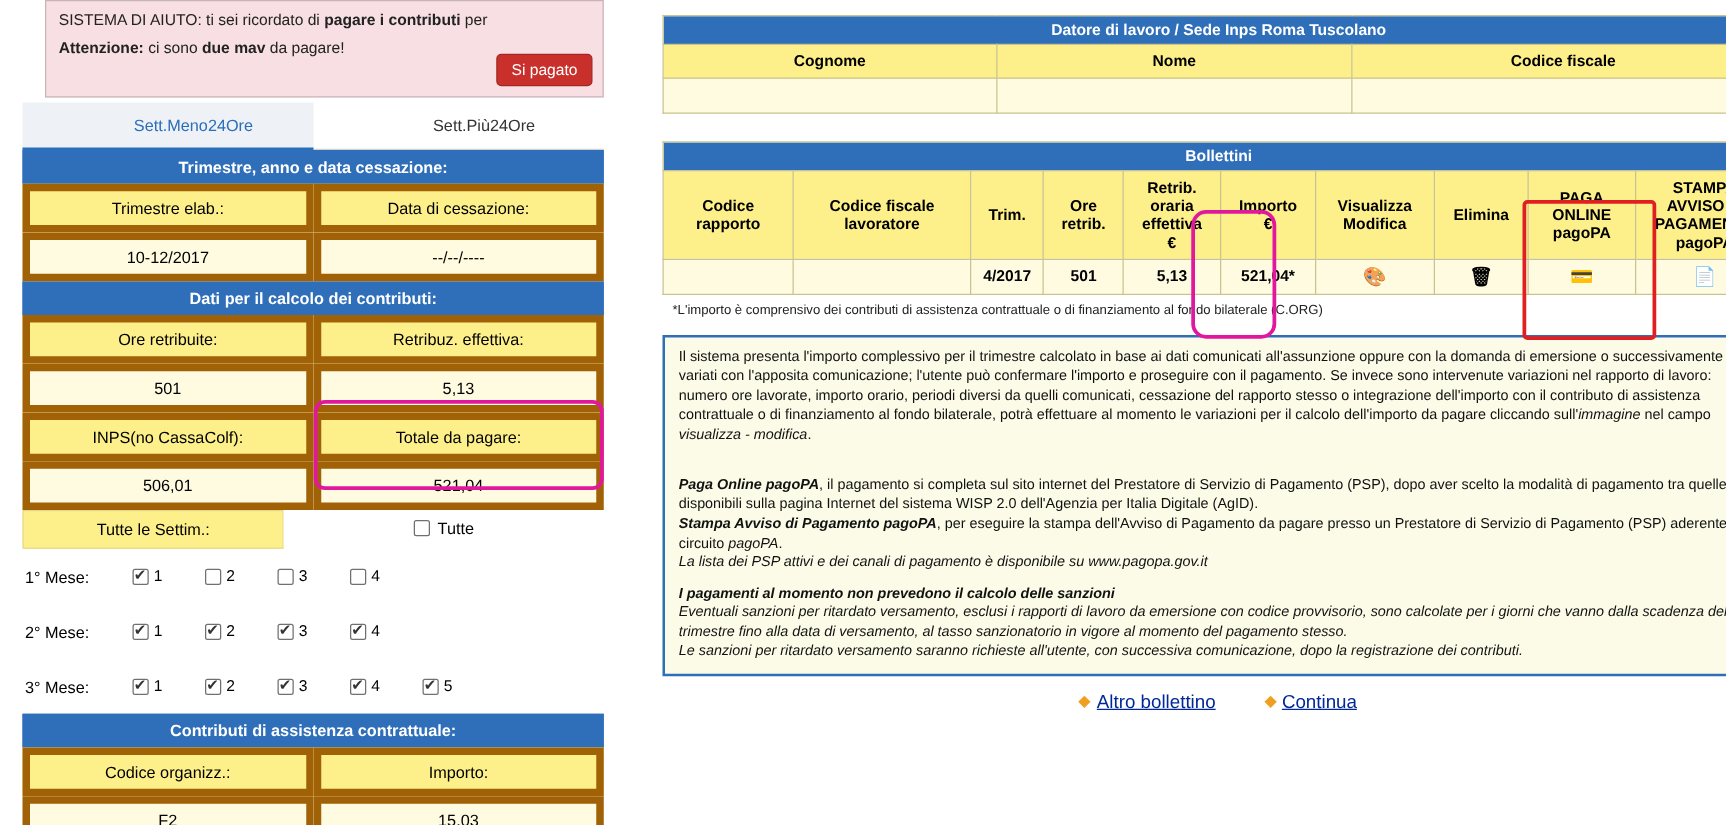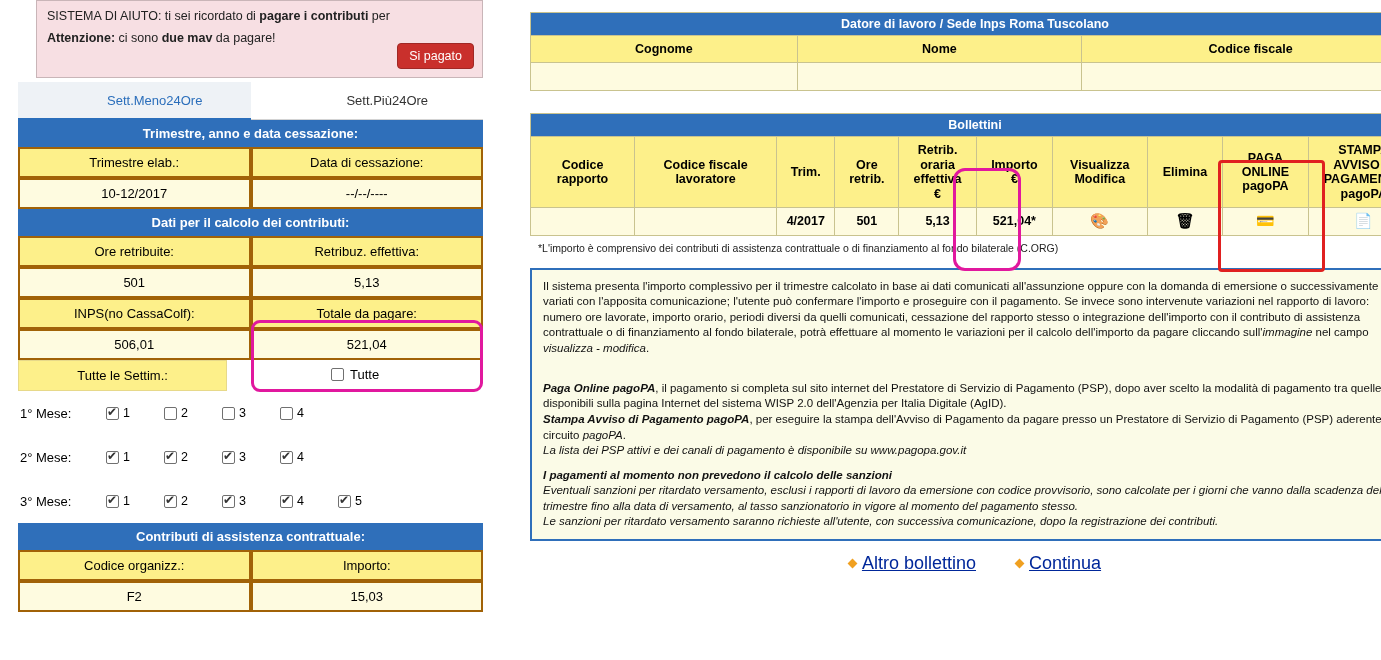--- a/index.html
+++ b/index.html
@@ -43,21 +43,21 @@
   .tab.active { background: #eef2f6; color: #2a6ebb; border-bottom: 2px solid #2a6ebb; }
   .tab.inactive { background: #ffffff; color: #333; border-bottom: 1px solid #d3d3d3; }
 
   .hdr-blue {
     background: #2f6fba; color: #fff; font-weight: bold; text-align: center;
     padding: 5px 0; font-size: 13px; border: 1px solid #2f6fba;
   }
   .row2 { display: flex; }
   .cell {
     flex: 1; text-align: center; padding: 6px 0; font-size: 13px;
-    border: 2px solid #a16207;
+    border: 6px solid #a16207;
   }
   .cell.hdr { background: #fdf08a; }
   .cell.val { background: #fefbe0; }
 
   .mesi-wrap { display: flex; }
   .mesi-left { width: 45%; }
   .mesi-right { width: 55%; background: #ffffff; }
   .tutte-sett {
     background: #fdf08a; text-align: center; padding: 7px 0; font-size: 13px;
     border: 1px solid #e7d98a;
@@ -121,21 +121,21 @@
   .bottom-links {
     display: flex; justify-content: center; align-items: center; gap: 40px;
     margin-top: 12px;
   }
   .blink { display: flex; align-items: center; gap: 6px; }
   .diamond {
     width: 7px; height: 7px; background: #f0a020; transform: rotate(45deg);
     display: inline-block;
   }
   .blink a {
-    color: #00279a; font-size: 18px; text-decoration: underline; cursor: pointer;
+    color: #00279a; font-size: 15px; text-decoration: underline; cursor: pointer;
   }
 
   
   .icon-cell { text-align: center; }
   .ic { font-size: 15px; line-height: 1; }
 </style>
 </head>
 <body>
 
 <div id="root">

